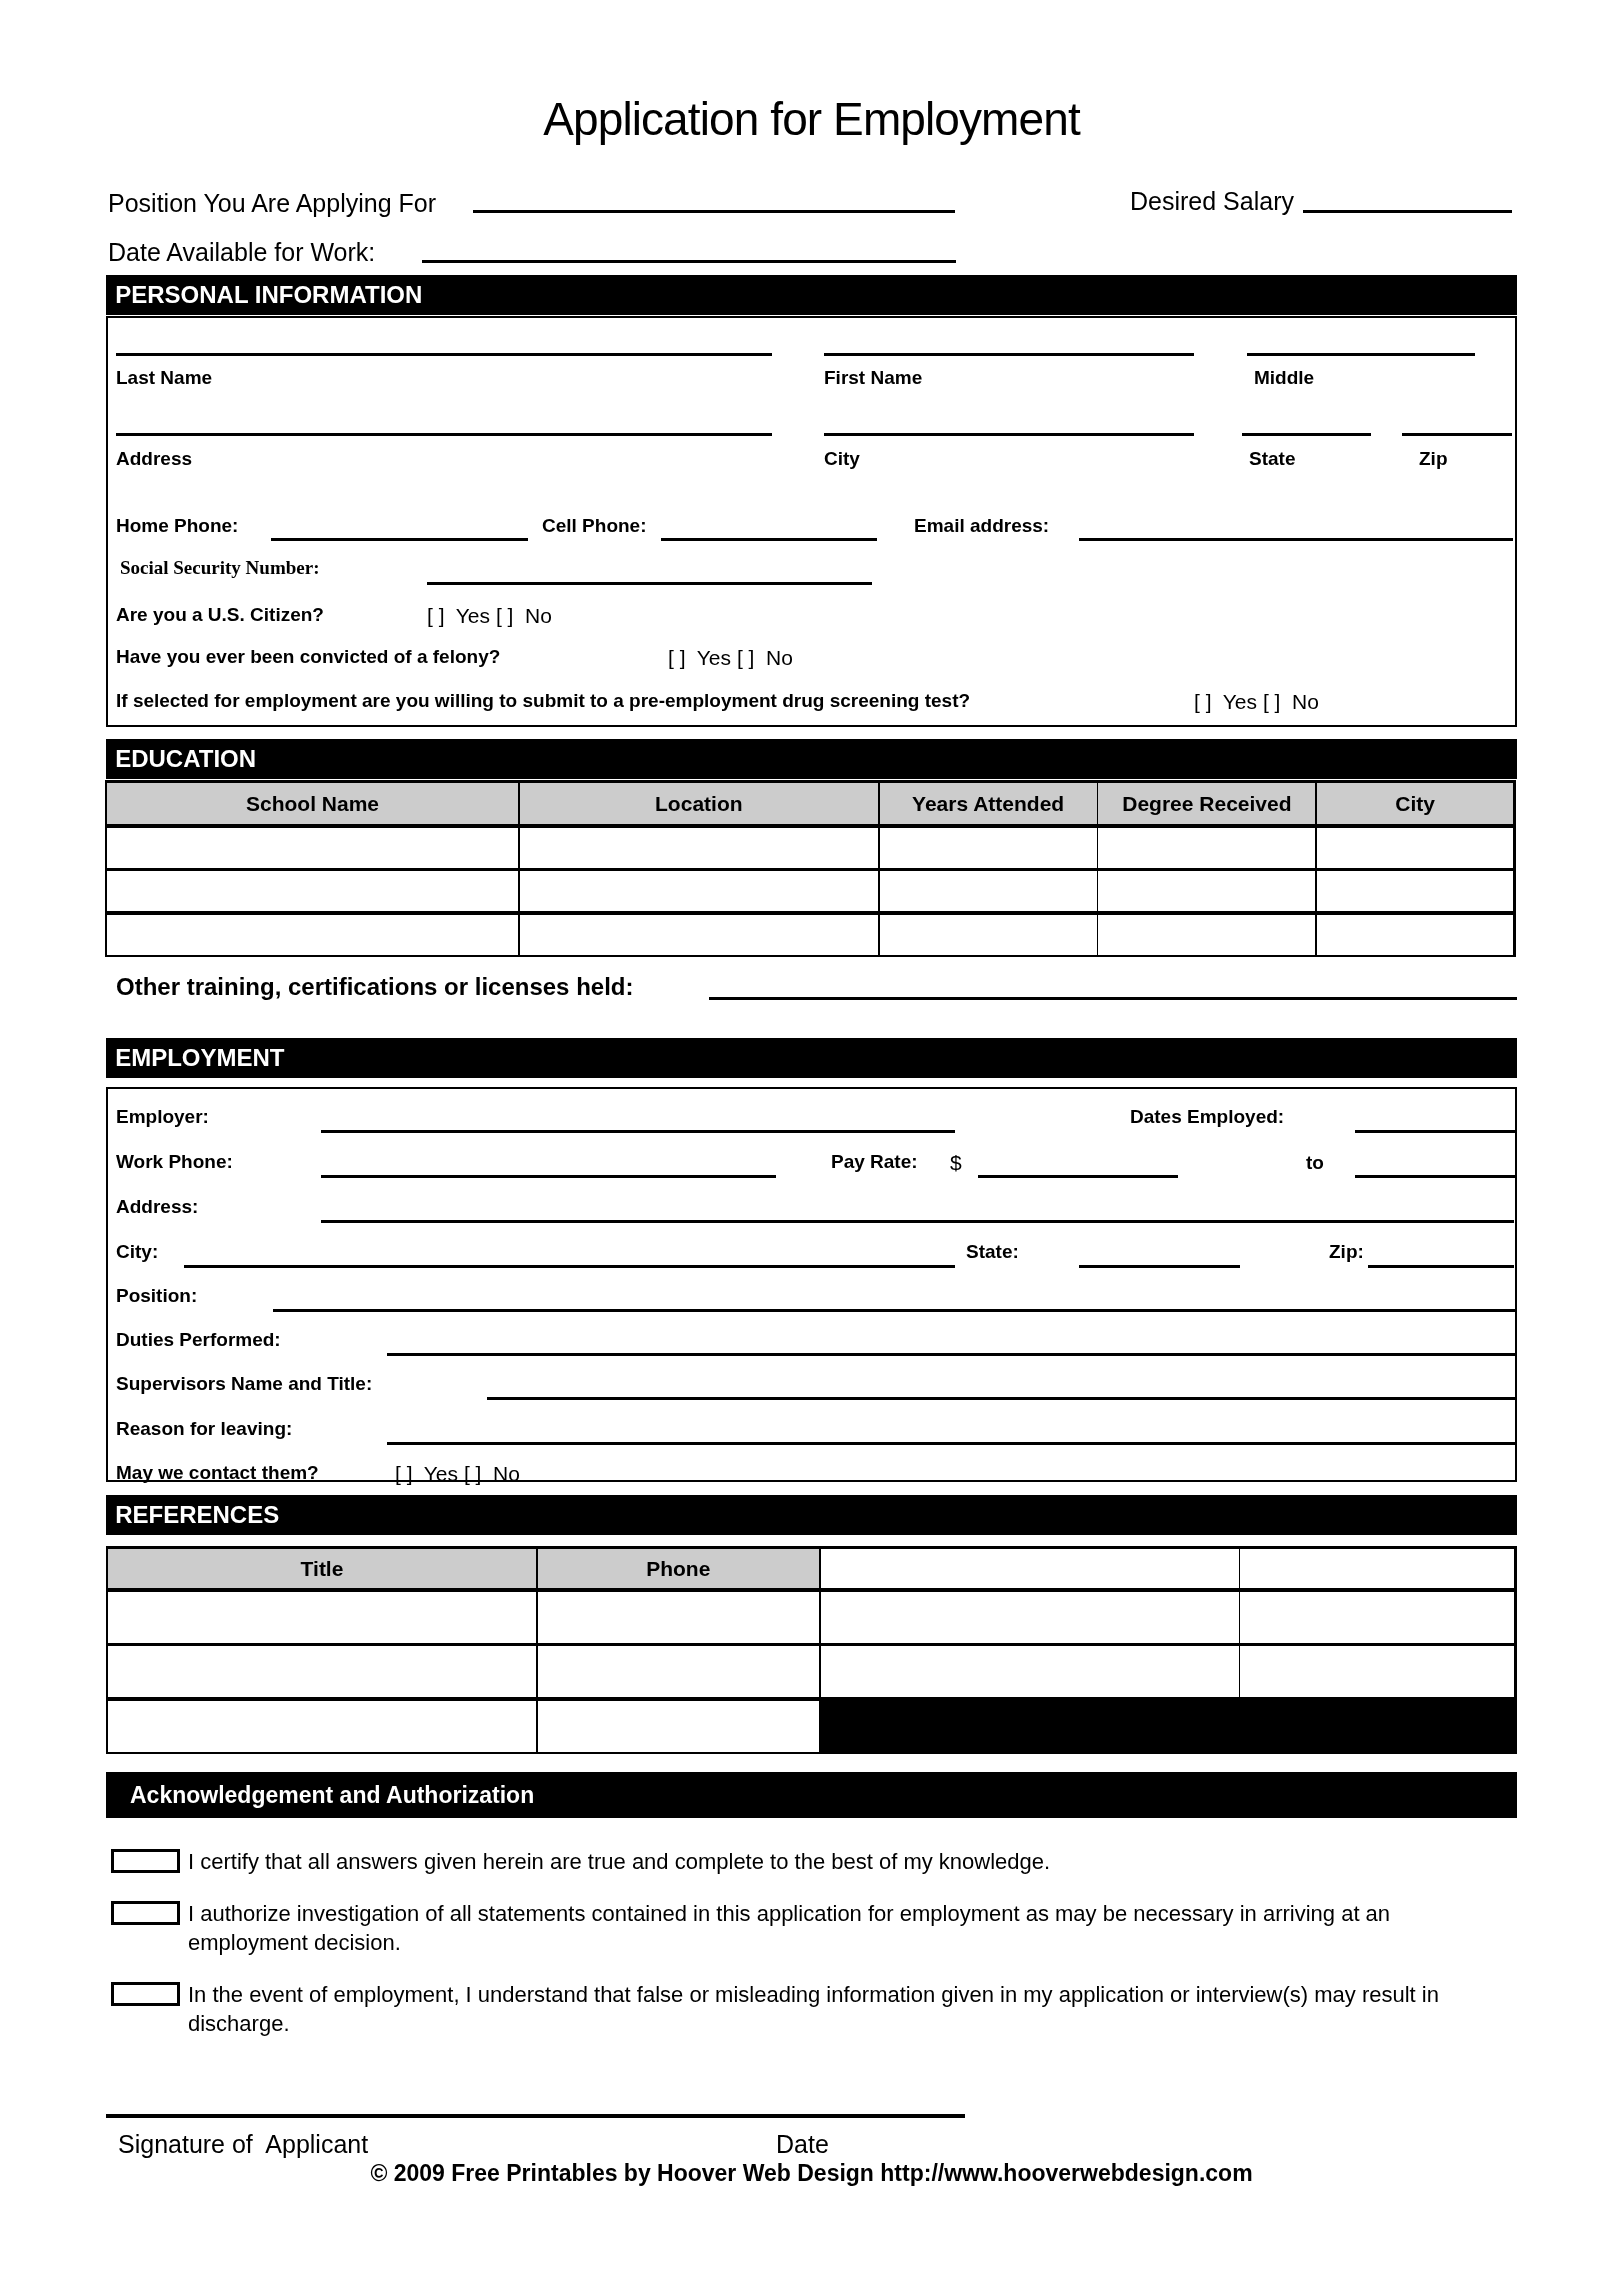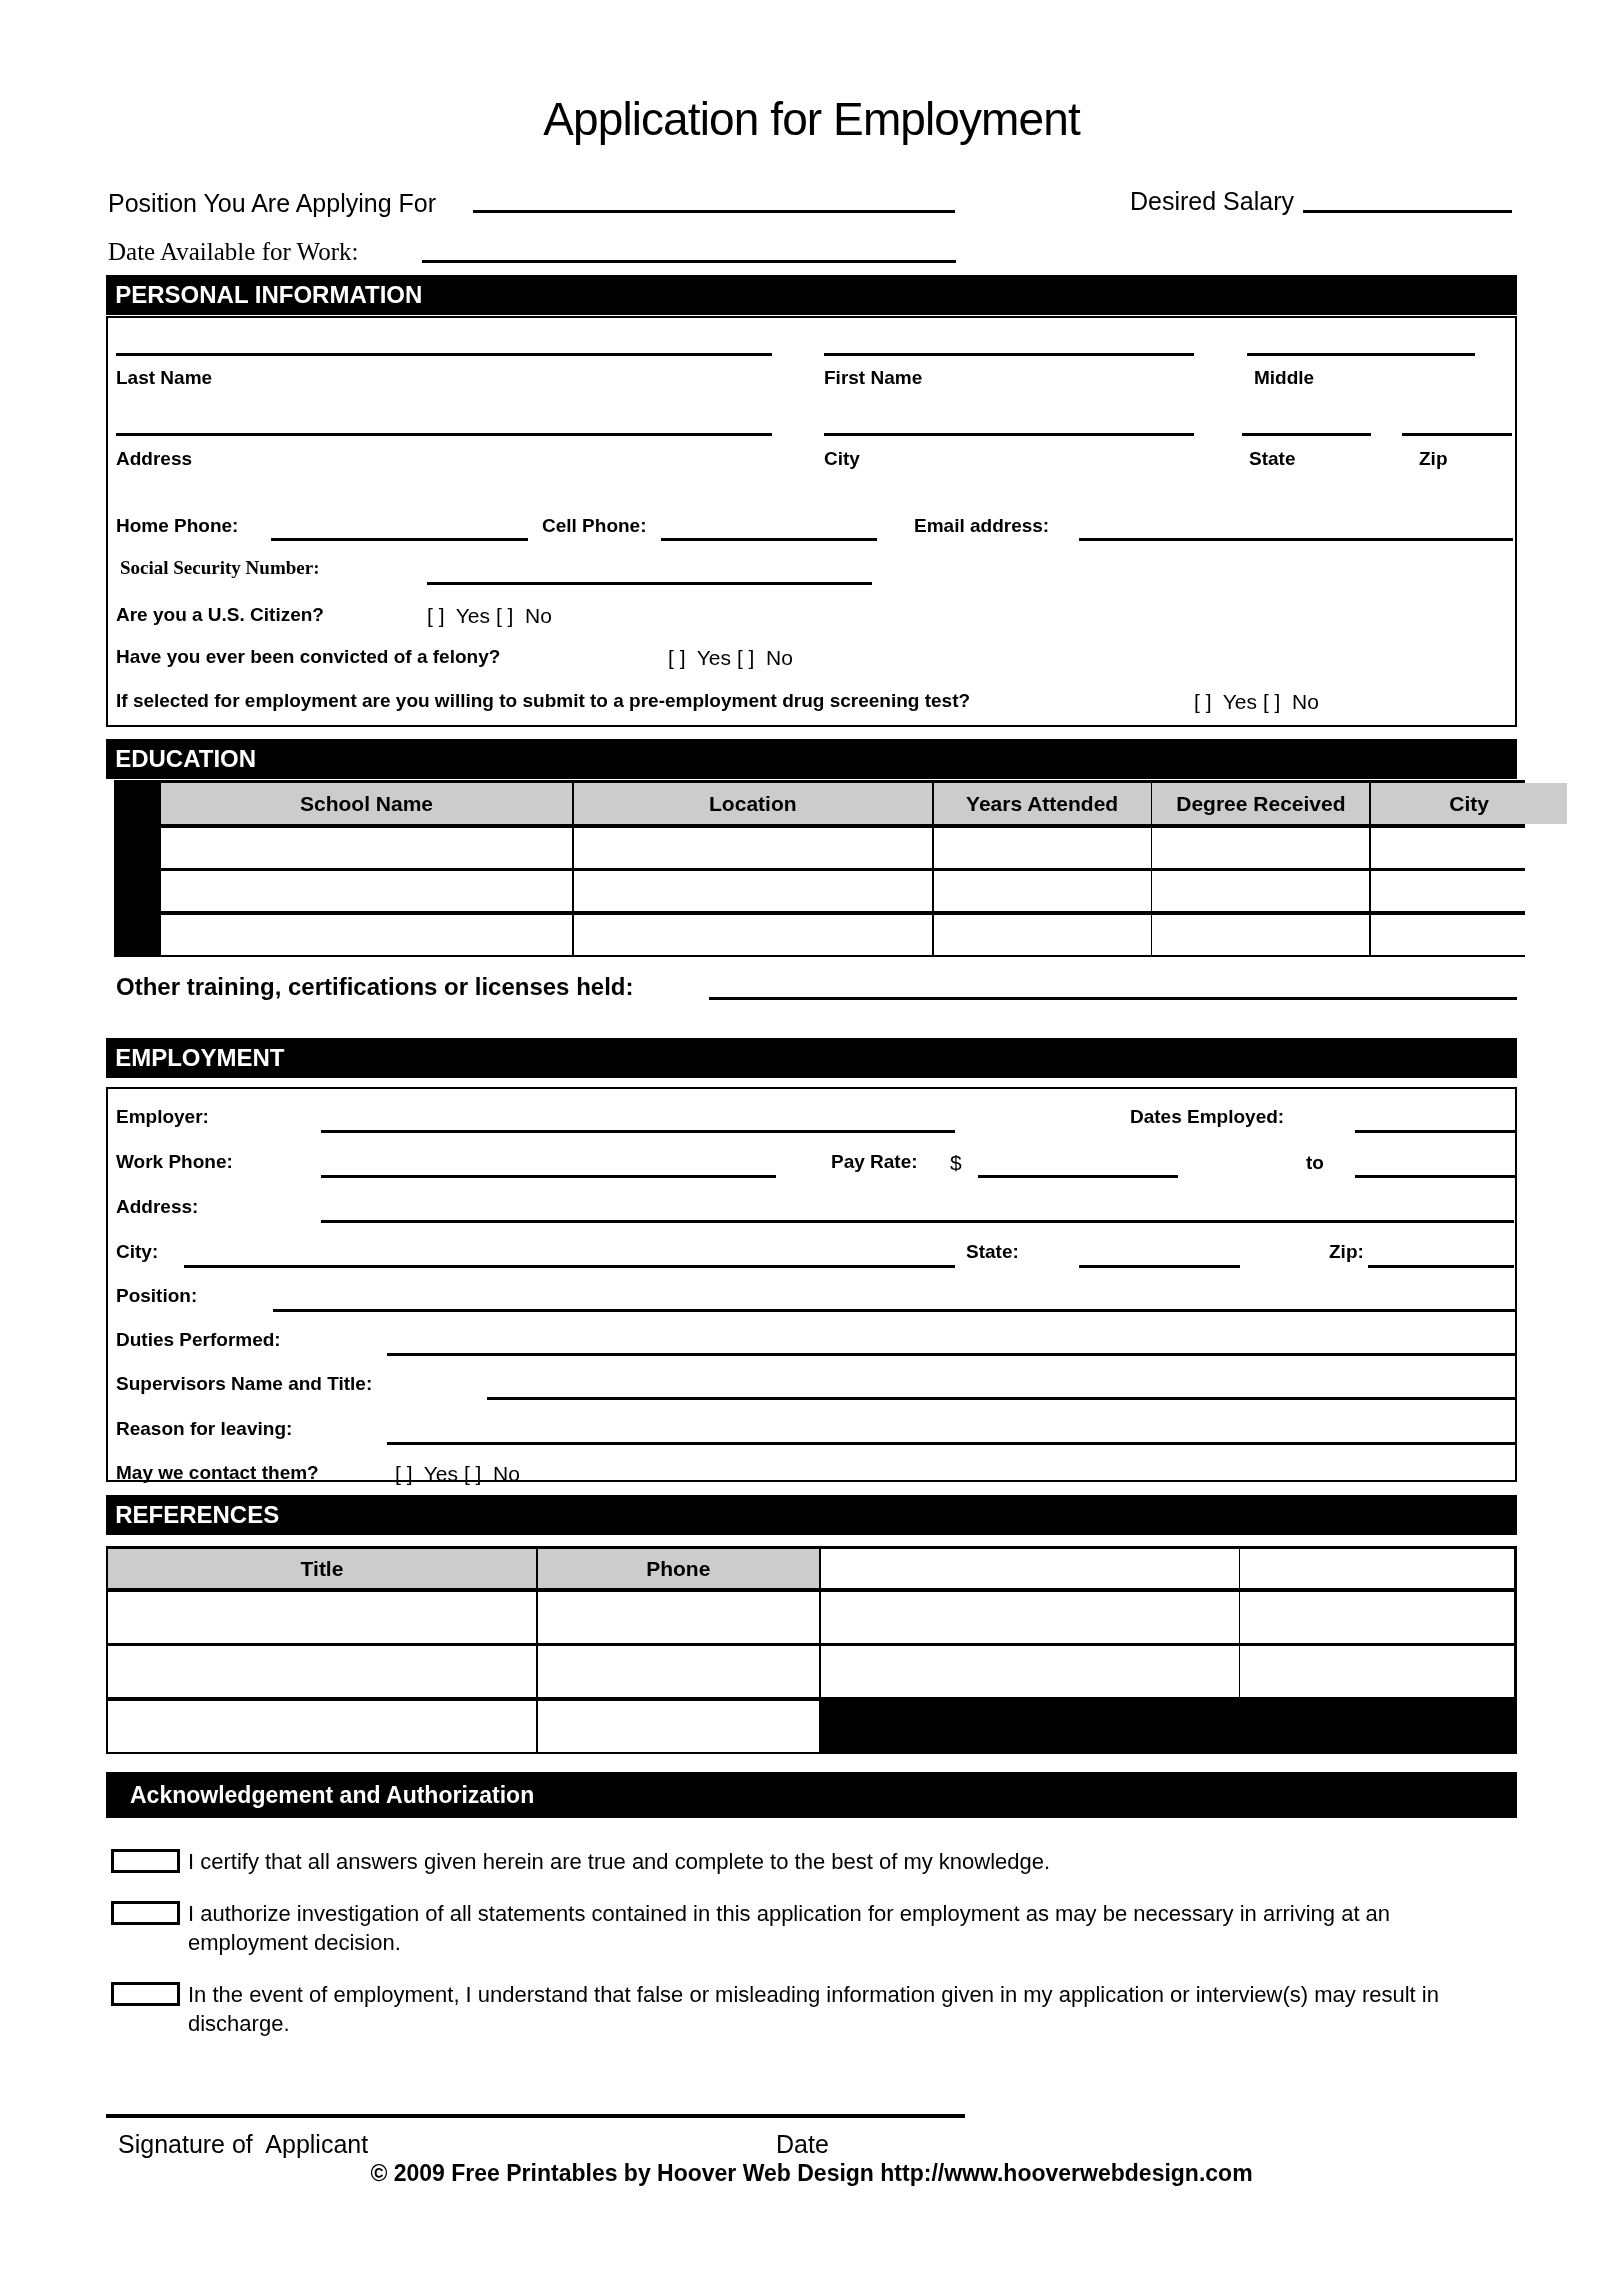--- a/index.html
+++ b/index.html
@@ -36,21 +36,21 @@
 <body>
 
 <div class="page">
 
   <div class="title">Application for Employment</div>
 
   <div class="tl" style="left:108px;top:189px;">Position You Are Applying For</div>
   <div class="fl" style="left:473px;top:210px;width:482px;"></div>
   <div class="tl" style="left:1130px;top:187px;">Desired Salary</div>
   <div class="fl" style="left:1303px;top:210px;width:209px;"></div>
-  <div class="tl" style="left:108px;top:238px;font-family:Liberation Serif, serif;">Date Available for Work:</div>
+  <div class="tl" style="left:108px;top:238px;">Date Available for Work:</div>
   <div class="fl" style="left:422px;top:260px;width:534px;"></div>
 
   <div class="bar" style="top:275px;">
     <span>PERSONAL INFORMATION</span>
   </div>
   <div class="box" style="left:106px;top:316px;width:1411px;height:411px;"></div>
 
   <div class="fl" style="left:116px;top:353px;width:656px;"></div>
   <div class="fl" style="left:824px;top:353px;width:370px;"></div>
   <div class="fl" style="left:1247px;top:353px;width:228px;"></div>
@@ -82,21 +82,21 @@
 
   <div class="bl" style="left:116px;top:646px;">Have you ever been convicted of a felony?</div>
   <div class="rl yn" style="left:668px;top:646px;">[ ]  Yes [ ]  No</div>
 
   <div class="bl" style="left:116px;top:690px;">If selected for employment are you willing to submit to a pre-employment drug screening test?</div>
   <div class="rl yn" style="left:1194px;top:690px;">[ ]  Yes [ ]  No</div>
 
   <div class="bar" style="top:739px;">
     <span>EDUCATION</span>
   </div>
-  <div class="grid" style="left:114px;top:780px;width:1411px;grid-template-columns:411px 358px 217px 217px 196px;grid-template-rows:41px 40px 40px 40px;padding-left:45px;">
+  <div class="grid" style="left:105px;top:780px;width:1411px;grid-template-columns:411px 358px 217px 217px 196px;grid-template-rows:41px 40px 40px 40px;">
     <div class="hcell">School Name</div>
     <div class="hcell">Location</div>
     <div class="hcell">Years Attended</div>
     <div class="hcell">Degree Received</div>
     <div class="hcell">City</div>
 
     <div class="cell"></div>
     <div class="cell"></div>
     <div class="cell"></div>
     <div class="cell"></div>

